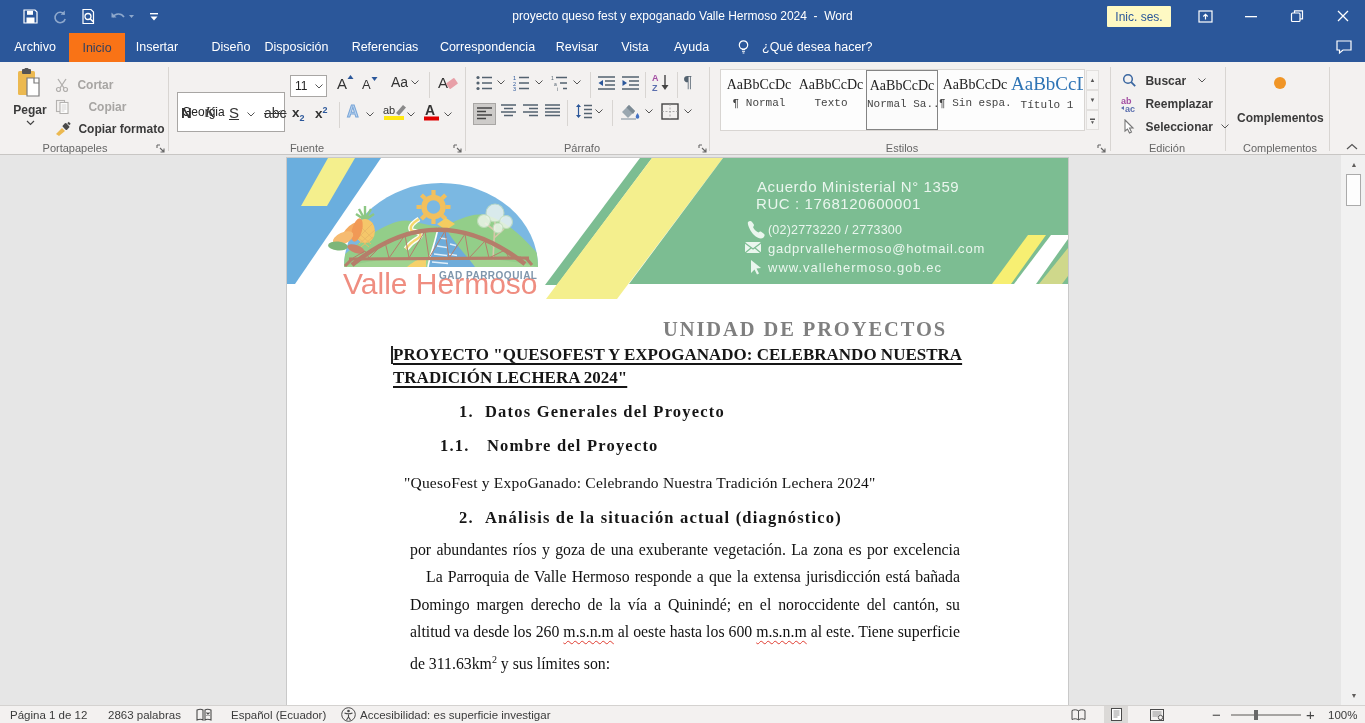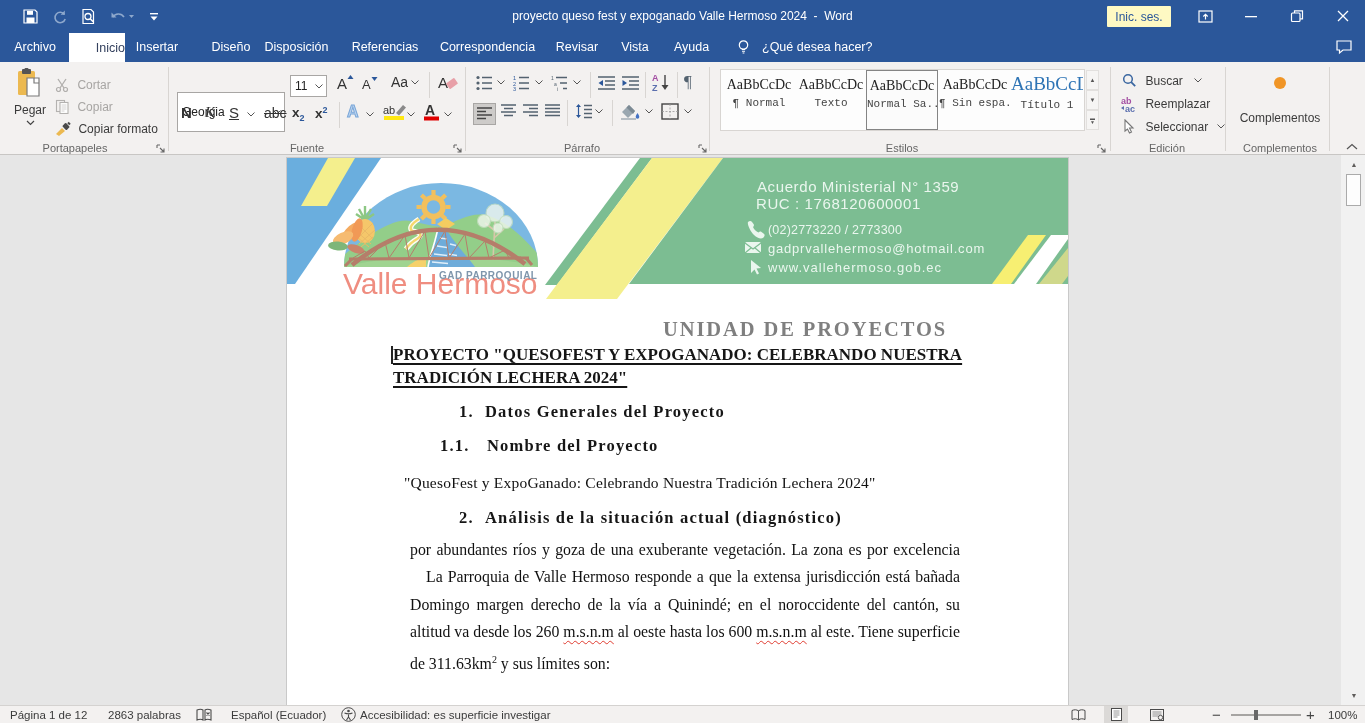--- a/index.html
+++ b/index.html
@@ -13,29 +13,29 @@
   #doc-title { left:0; right:0; top:0; height:32px; text-align:center; line-height:32px;
                color:#fff; font-size:12px; white-space:pre; }
   #signin-btn { left:1107px; top:6px; width:64px; height:21px; background:#fef9c3; border:none;
                 color:#2b579a; font-size:12px; font-family:"Liberation Sans",sans-serif; border-radius:1px; }
   .winctl { top:0; width:34px; height:32px; display:flex; align-items:center; justify-content:center; }
 
   
   #tabbar { left:0; top:32px; width:1365px; height:30px; background:#2b579a; }
   .rtab { top:0; height:30px; color:#fff; font-size:12.5px; display:flex; align-items:center;
           justify-content:center; }
-  .rtab.active { background:#ffffff; color:#34415e; top:3px; height:30px;justify-content:flex-end; }
+  .rtab.active { background:#f97316; color:#34415e; top:3px; height:30px; }
   #tellme { color:#fff; font-size:12.5px; top:0; height:30px; display:flex; align-items:center; }
 
   
   #ribbon { left:0; top:62px; width:1365px; height:93px; background:#f3f1f0; border-bottom:1px solid #c8c6c4; }
   .gsep { top:5px; height:84px; width:1px; background:#d8d5d2; }
   .glabel { top:80px; height:13px; font-size:11px; color:#666; text-align:center; }
   .launcher { top:81px; width:11px; height:11px; }
-  .rbtn-txt { font-size:12px; color:#3b3b3b; white-space:nowrap; }
+  .rbtn-txt { font-size:12px; color:#3b3b3b; white-space:nowrap;font-weight:bold; }
   .dim { color:#a7a5a3; }
   .combo { background:#fff; border:1px solid #a8a6a4; font-size:12px; color:#222;
            display:flex; align-items:center; padding-left:4px; }
   .combo .arr { margin-left:auto; margin-right:3px; }
   .chip { top:8px; width:72px; height:60px; text-align:center; overflow:hidden; }
   .chip .prev { margin-top:7px; font-family:"Liberation Serif",serif; font-size:14px; color:#222;
                 white-space:nowrap; overflow:hidden; }
   .chip .lbl { margin-top:4px; font-size:11px; color:#444; white-space:nowrap; overflow:hidden;font-family:Liberation Mono, monospace; }
   .chip.selected { border:1px solid #848484; background:#fbfbfb; }
   .chip.title1 .prev { font-size:19px; color:#2e74b5; margin-top:3px; }
@@ -220,21 +220,21 @@
     <span class="rbtn-txt dim" style="vertical-align:middle;margin-left:3px">Cortar</span>
   </div>
   <div class="abs" style="left:55px;top:35px">
     <span style="display:inline-block;vertical-align:middle">
       <svg width="15" height="15" viewBox="0 0 15 15">
           <rect x="1.5" y="1.5" width="8" height="11" fill="none" stroke="#b4b2b0" stroke-width="1.1"></rect>
           <rect x="5" y="3.5" width="8" height="11" fill="#fff" stroke="#b4b2b0" stroke-width="1.1"></rect>
           <path d="M6.5 6h5M6.5 8h5M6.5 10h5M6.5 12h3" stroke="#c9c7c5" stroke-width="0.8"></path>
         </svg>
     </span>
-    <span class="rbtn-txt dim" style="vertical-align:middle;margin-left:3px">Copiar</span>
+    <span class="rbtn-txt dim" style="vertical-align:middle;margin-left:14px">Copiar</span>
   </div>
   <div class="abs" style="left:55px;top:57px">
     <span style="display:inline-block;vertical-align:middle">
       <svg width="16" height="15" viewBox="0 0 16 15">
           <path d="M1 13l6-6 3 3-6 5z" fill="#ecb950"></path>
           <rect x="8" y="3" width="6" height="5" rx="1" transform="rotate(45 11 5.5)" fill="#4a4a4a"></rect>
           <path d="M13 1.5l2 2" stroke="#4a4a4a" stroke-width="2"></path>
         </svg>
     </span>
     <span class="rbtn-txt" style="vertical-align:middle;margin-left:3px">Copiar formato</span>

